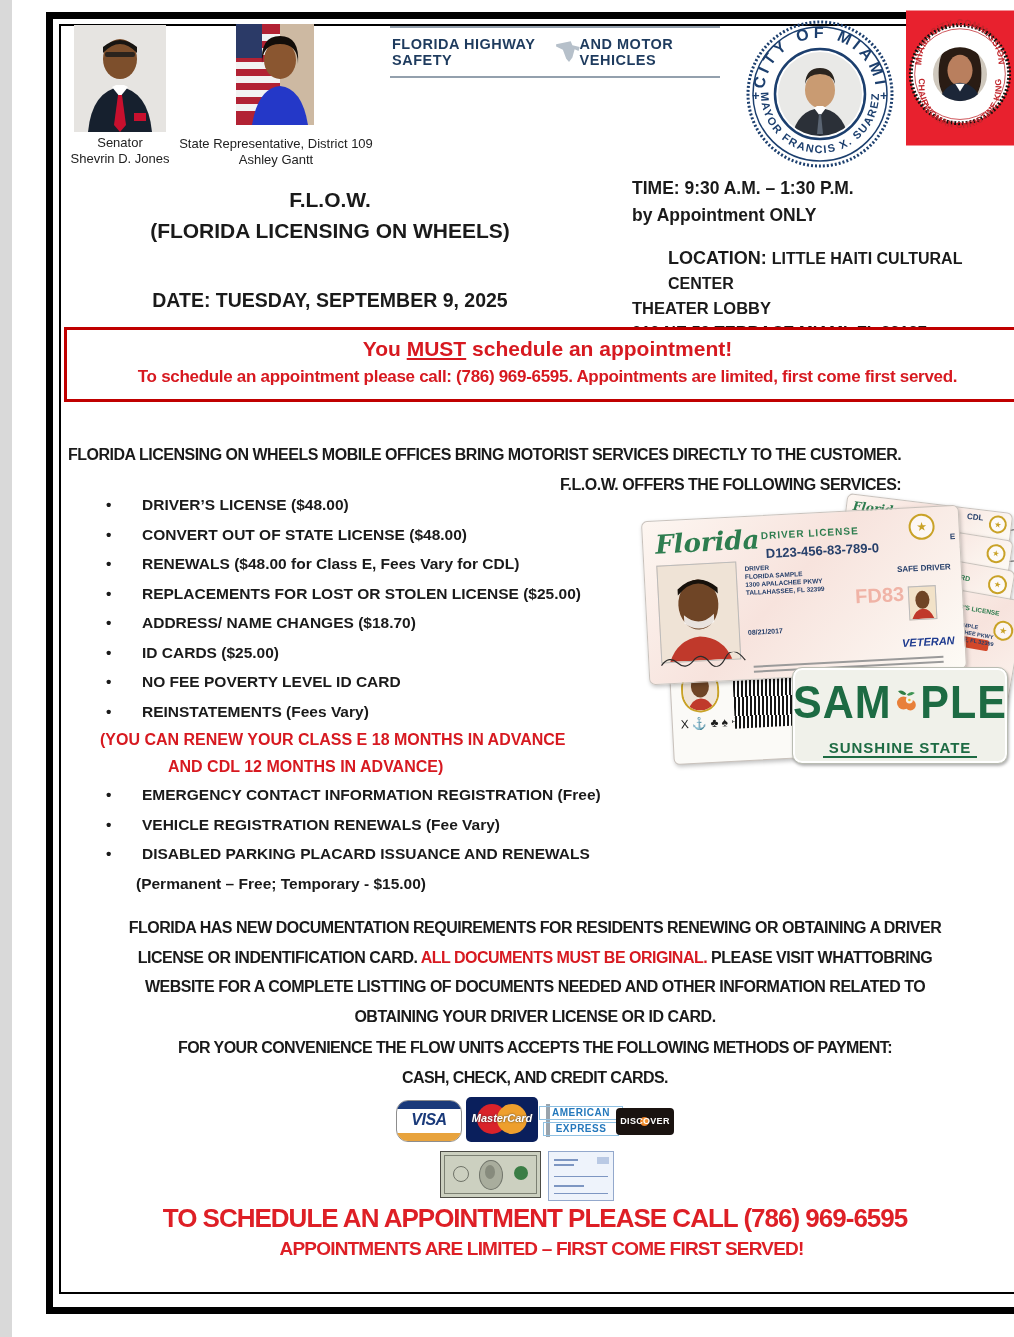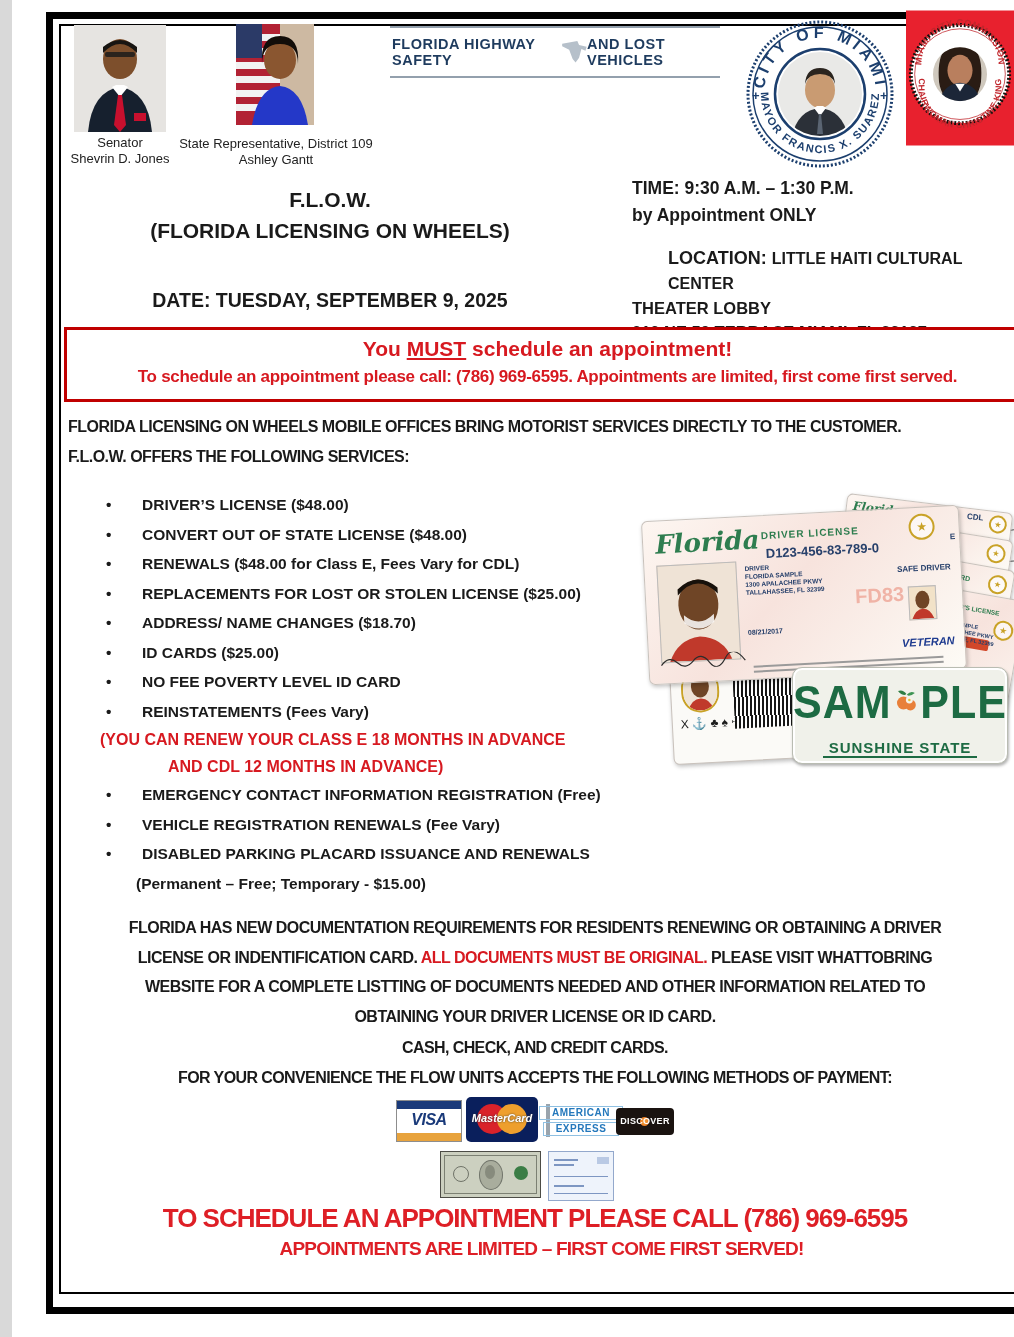--- a/index.html
+++ b/index.html
@@ -64,21 +64,21 @@
   .plate-bottom{font-size:15px;font-weight:bold;color:#1d6b43;letter-spacing:1px;}
 
   .docs-line{font-size:16px;font-weight:bold;letter-spacing:-0.5px;line-height:29.5px;white-space:nowrap;}
   .pay-line{font-size:16px;font-weight:bold;letter-spacing:-0.6px;line-height:30px;white-space:nowrap;}
 
   .footer-l1{font-size:26px;font-weight:bold;color:#de1f26;letter-spacing:-1px;white-space:nowrap;}
   .footer-l2{font-size:19px;font-weight:bold;color:#de1f26;letter-spacing:-0.8px;white-space:nowrap;}
 
   
   .visa{left:396px;top:1100px;width:64px;height:40px;background:#fff;border:1px solid #8d8d8d;
-        border-radius:0;overflow:hidden;}
+        border-radius:12px;overflow:hidden;}
   .visa-band-top{position:absolute;top:0;left:0;right:0;height:8px;background:#1a3a7a;}
   .visa-band-bot{position:absolute;bottom:0;left:0;right:0;height:8px;background:#e8a33d;}
   .visa-text{position:absolute;top:10px;width:100%;text-align:center;color:#1a3a7a;
              font-size:16px;font-weight:bold;font-style:italic;letter-spacing:-0.5px;}
   .mc{left:466px;top:1097px;width:72px;height:45px;background:#0a1f5c;border-radius:5px;overflow:hidden;}
   .mc-red{position:absolute;left:11px;top:7px;width:30px;height:30px;border-radius:50%;background:#d9222a;}
   .mc-org{position:absolute;left:31px;top:7px;width:30px;height:30px;border-radius:50%;background:#ee9f2d;}
   .mc-text{position:absolute;top:15px;width:100%;text-align:center;color:#fff;font-size:11px;
            font-weight:bold;font-style:italic;text-shadow:0 0 2px #333;}
   .amex{left:546px;top:1104px;width:62px;height:33px;background:#fff;display:flex;flex-direction:column;
@@ -151,21 +151,21 @@
     <div>State Representative, District 109</div>
     <div>Ashley Gantt</div>
   </div>
 
   <div class="abs" style="left:390px;top:22px;width:330px;">
     <div class="flhsmv-tagline" style="position:relative;margin-top:4px;">
       <span>FLORIDA HIGHWAY SAFETY</span>
       <svg width="34" height="40" viewBox="0 0 48 44" style="margin:0 -2px;">
         <path d="M2,8 L28,3 L31,10 L44,13 L42,20 L35,17 L31,32 L25,40 L20,34 L14,18 L2,12 Z" fill="#b6c0ca"></path>
       </svg>
-      <span>AND LOST VEHICLES</span>
+      <span>AND MOTOR VEHICLES</span>
     </div>
   </div>
 
   <div class="abs" style="left:744px;top:18px;width:152px;height:152px;">
     <svg width="152" height="152" viewBox="0 0 152 152">
       <defs>
         <path id="arcTopCity" d="M 20,76 A 56,56 0 1 1 132,76"></path>
         <path id="arcBotCity" d="M 17,76 A 59,59 0 1 0 135,76"></path>
         <clipPath id="cityClip">
             <circle cx="76" cy="76" r="42"></circle>
@@ -237,21 +237,21 @@
     <div class="info-line" style="font-size:16.5px;line-height:24px;">212 NE 59 TERRACE MIAMI, FL 33137</div>
   </div>
 
   <div class="abs alert-box center">
     <div class="alert-l1">
       <span>You </span><span class="underline">MUST</span><span> schedule an appointment!</span>
     </div>
     <div class="alert-l2">To schedule an appointment please call: (786) 969-6595. Appointments are limited, first come first served.</div>
   </div>
 
-  <div class="abs" style="left:68px;top:412px;">
+  <div class="abs" style="left:68px;top:440px;text-align:right;">
     <div class="intro-line">FLORIDA LICENSING ON WHEELS MOBILE OFFICES BRING MOTORIST SERVICES DIRECTLY TO THE CUSTOMER.</div>
     <div class="intro-line">F.L.O.W. OFFERS THE FOLLOWING SERVICES:</div>
   </div>
 
   <div class="abs bullets" style="left:100px;top:490px;width:600px;">
     <div class="bullet-item">
         <span class="bullet-dot">•</span>
         <span>DRIVER’S LICENSE ($48.00)</span>
       </div>
     <div class="bullet-item">
@@ -438,22 +438,22 @@
   <div class="abs center" style="left:60px;top:913px;width:950px;">
     <div class="docs-line">FLORIDA HAS NEW DOCUMENTATION REQUIREMENTS FOR RESIDENTS RENEWING OR OBTAINING A DRIVER</div>
     <div class="docs-line">
       <span>LICENSE OR INDENTIFICATION CARD. </span><span class="red">ALL DOCUMENTS MUST BE ORIGINAL.</span><span> PLEASE VISIT WHATTOBRING</span>
     </div>
     <div class="docs-line">WEBSITE FOR A COMPLETE LISTTING OF DOCUMENTS NEEDED AND OTHER INFORMATION RELATED TO</div>
     <div class="docs-line">OBTAINING YOUR DRIVER LICENSE OR ID CARD.</div>
   </div>
 
   <div class="abs center" style="left:60px;top:1033px;width:950px;">
+    <div class="pay-line">FOR YOUR CONVENIENCE THE FLOW UNITS ACCEPTS THE FOLLOWING METHODS OF PAYMENT:</div>
     <div class="pay-line">CASH, CHECK, AND CREDIT CARDS.</div>
-    <div class="pay-line">FOR YOUR CONVENIENCE THE FLOW UNITS ACCEPTS THE FOLLOWING METHODS OF PAYMENT:</div>
   </div>
 
   <div class="abs visa">
     <div class="visa-band-top"></div>
     <div class="visa-text">VISA</div>
     <div class="visa-band-bot"></div>
   </div>
   <div class="abs mc">
     <div class="mc-red"></div>
     <div class="mc-org"></div>

